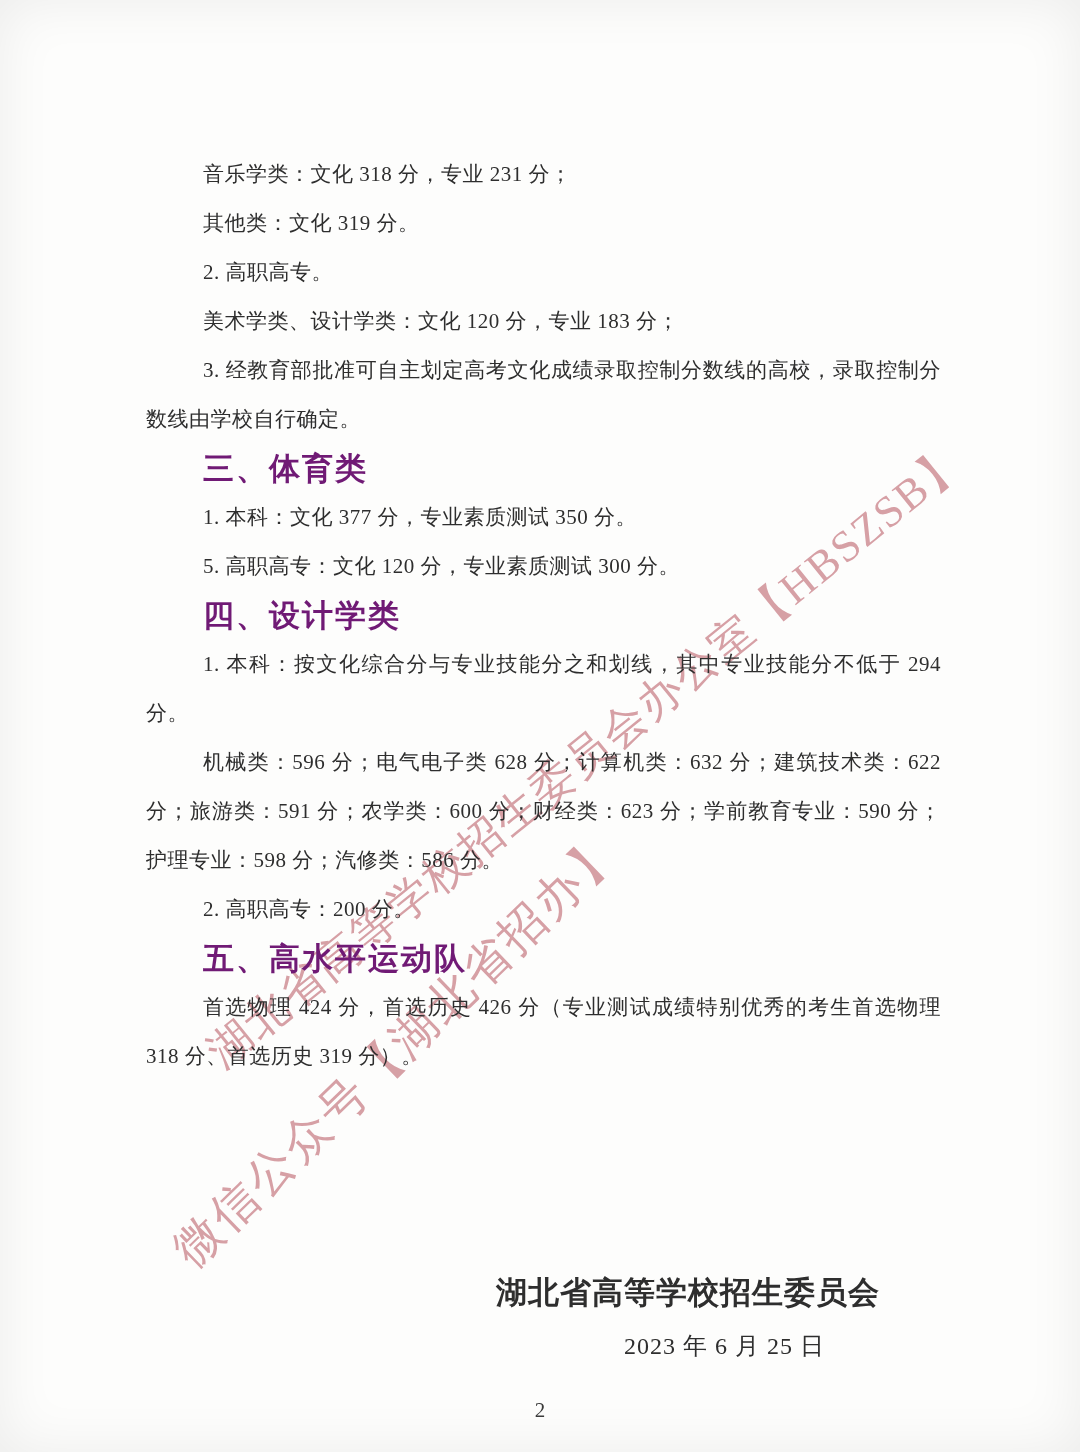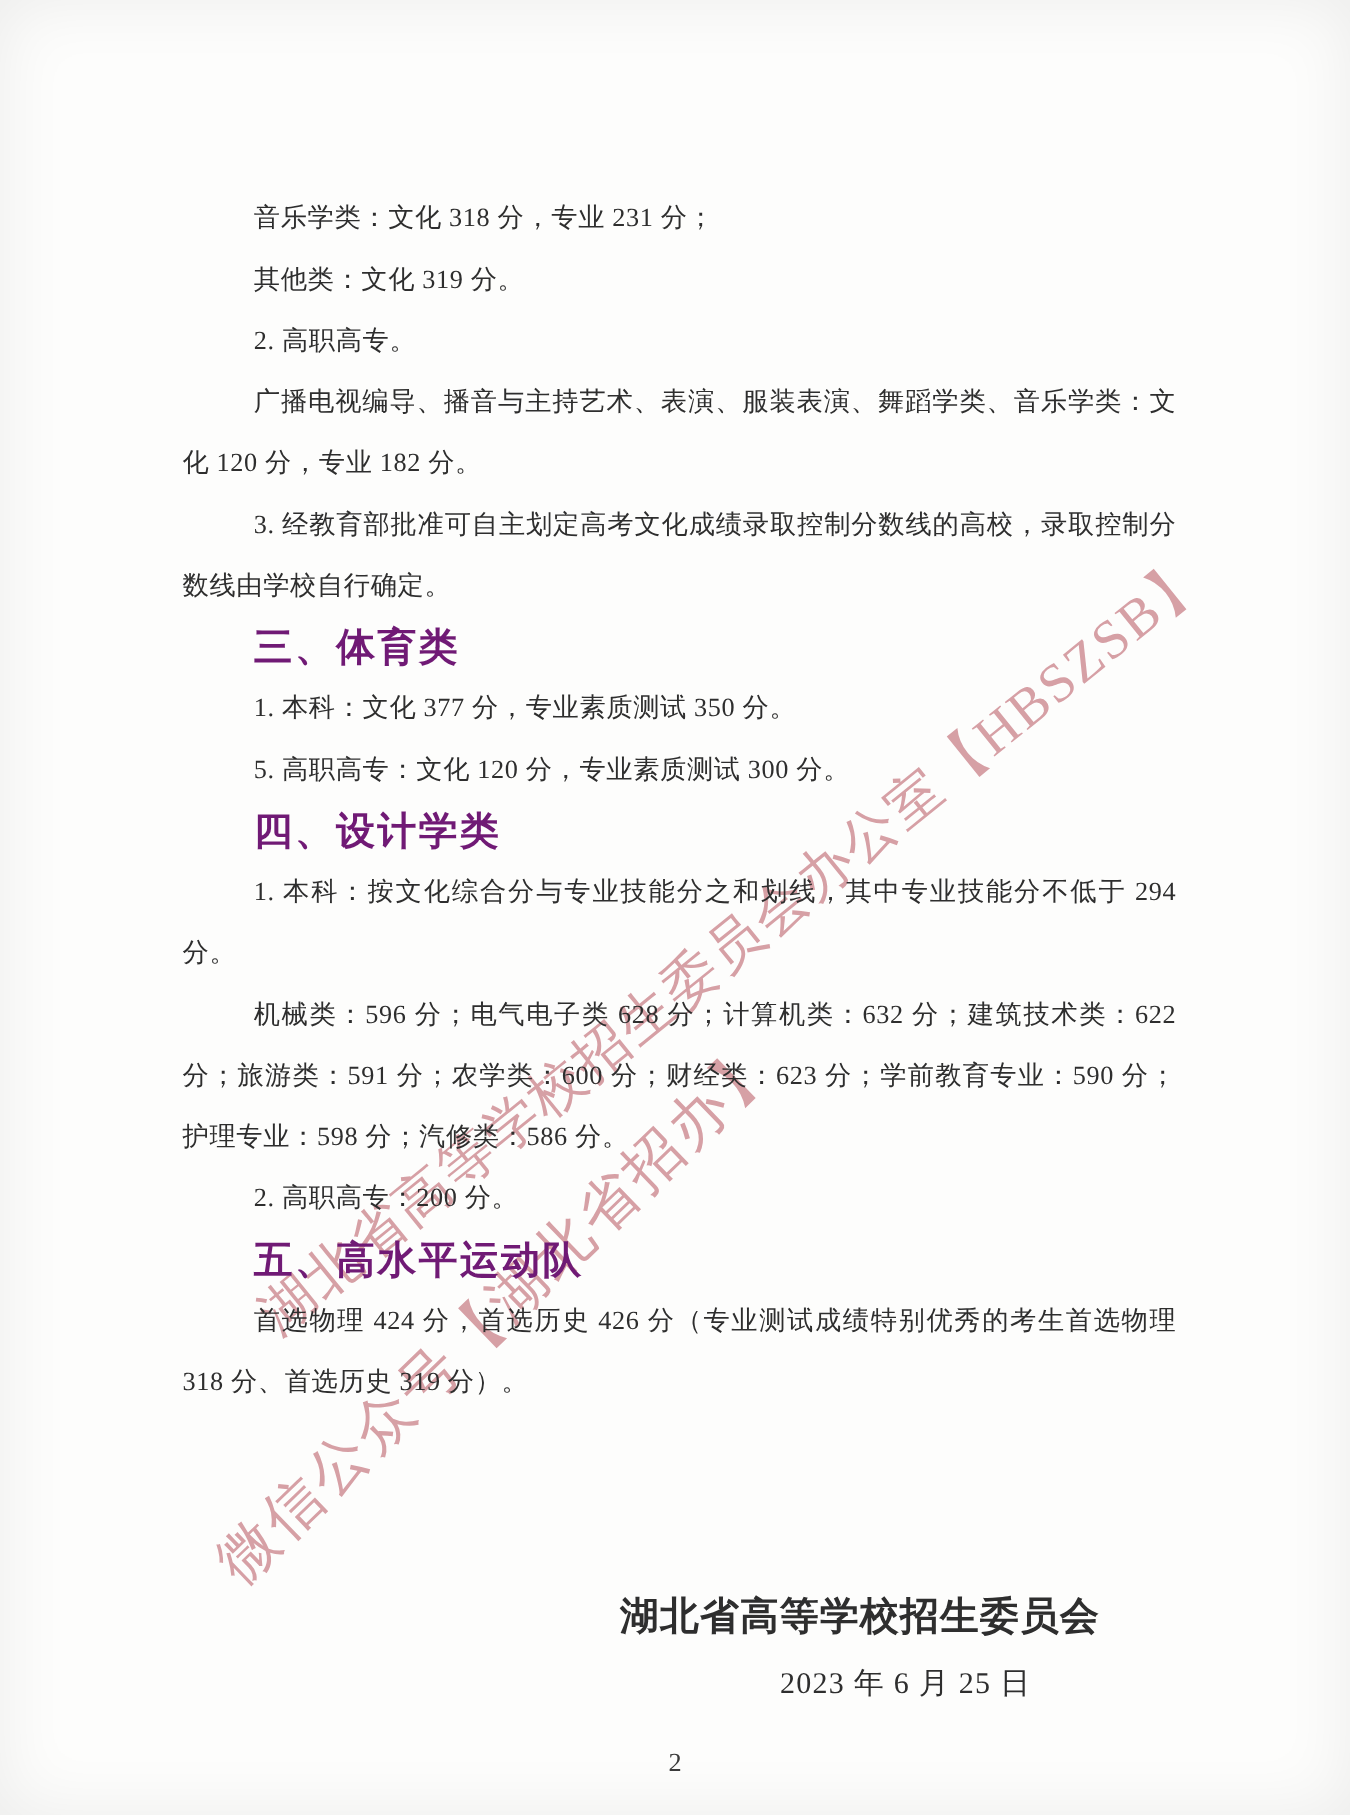--- a/index.html
+++ b/index.html
@@ -108,21 +108,21 @@
 
   <div class="watermark">
     <div class="wm-line wm-line1" style="color: rgb(174, 57, 71);">湖北省高等学校招生委员会办公室【HBSZSB】</div>
     <div class="wm-line wm-line2" style="color: rgb(174, 57, 71);">微信公众号【湖北省招办】</div>
   </div>
 
   <div class="content" id="paragraphs">
       <p class="body">音乐学类：文化 318 分，专业 231 分；</p>
       <p class="body">其他类：文化 319 分。</p>
       <p class="body">2. 高职高专。</p>
-      <p class="body">广播电视编导、播音与主持艺术、表演、服装表演、舞蹈学类、音乐学类：文化 120 分，专业 182 分。</p>
+      <p class="body">美术学类、设计学类：文化 120 分，专业 183 分；</p>
       <p class="body">3. 经教育部批准可自主划定高考文化成绩录取控制分数线的高校，录取控制分数线由学校自行确定。</p>
       <p class="heading">三、体育类</p>
       <p class="body">1. 本科：文化 377 分，专业素质测试 350 分。</p>
       <p class="body">5. 高职高专：文化 120 分，专业素质测试 300 分。</p>
       <p class="heading">四、设计学类</p>
       <p class="body">1. 本科：按文化综合分与专业技能分之和划线，其中专业技能分不低于 294 分。</p>
       <p class="body">机械类：596 分；电气电子类 628 分；计算机类：632 分；建筑技术类：622 分；旅游类：591 分；农学类：600 分；财经类：623 分；学前教育专业：590 分；护理专业：598 分；汽修类：586 分。</p>
       <p class="body">2. 高职高专：200 分。</p>
       <p class="heading">五、高水平运动队</p>
       <p class="body">首选物理 424 分，首选历史 426 分（专业测试成绩特别优秀的考生首选物理 318 分、首选历史 319 分）。</p>

